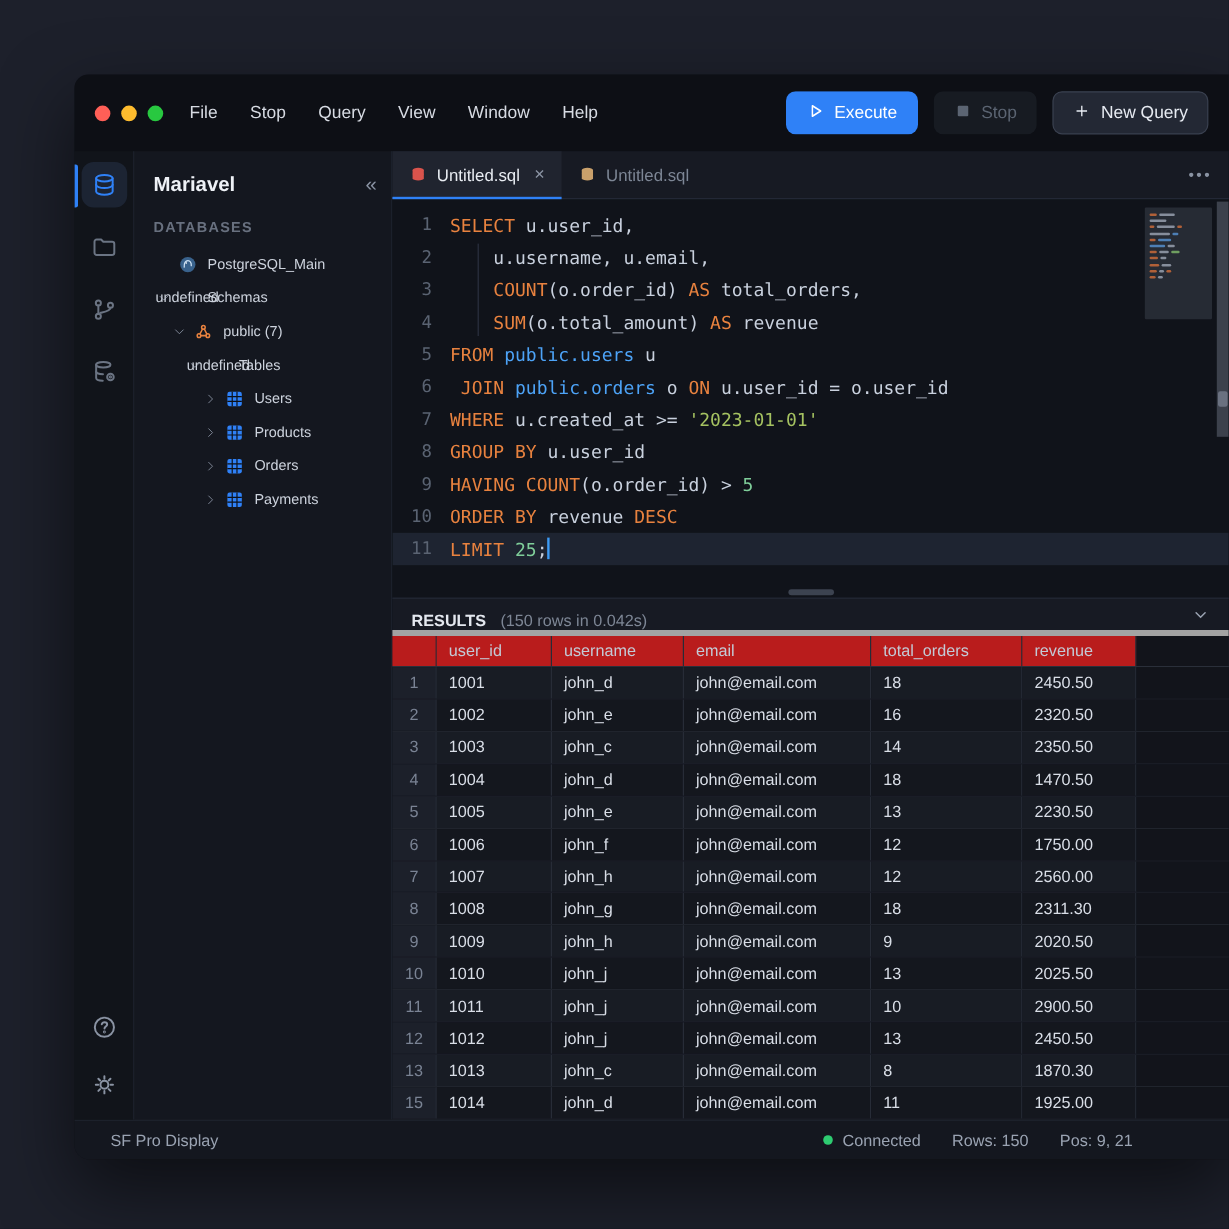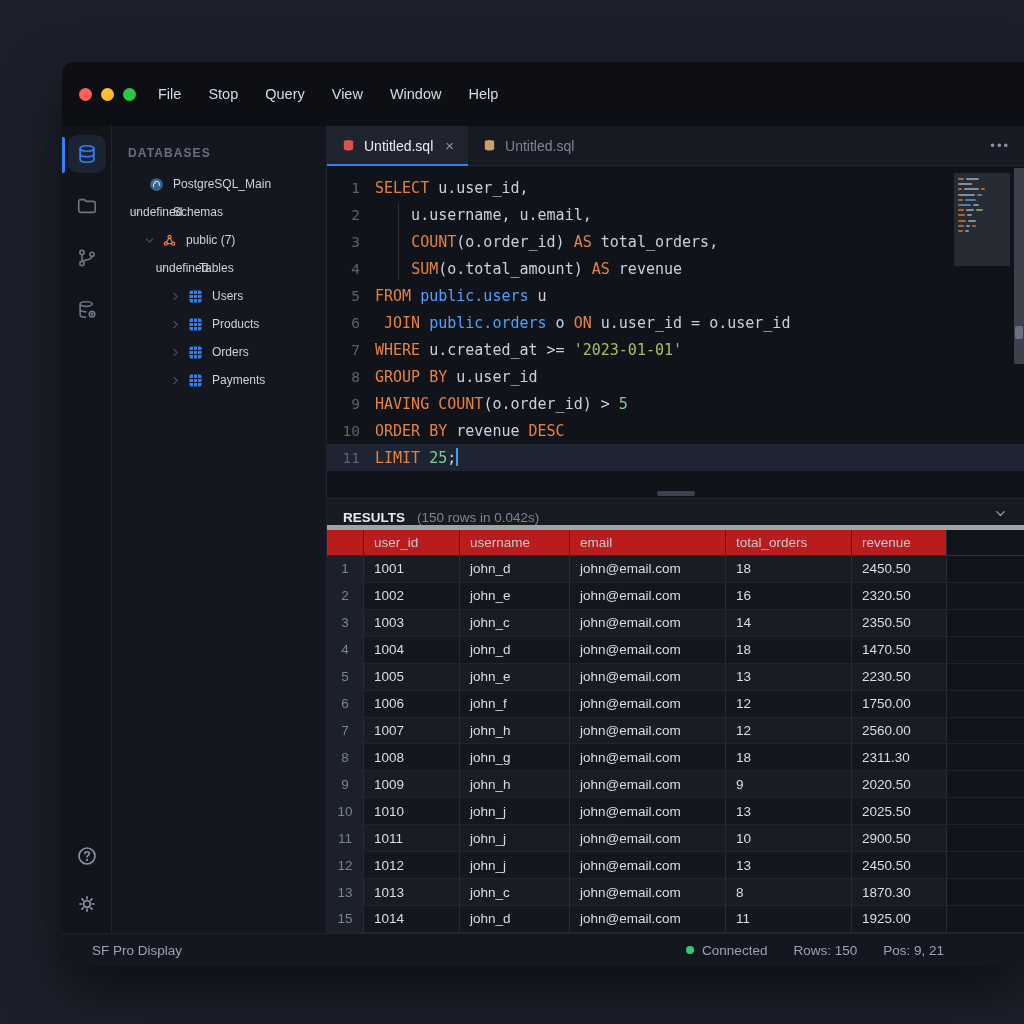--- a/index.html
+++ b/index.html
@@ -131,20 +131,40 @@
       <span class="light green"></span>
     </div>
     <div class="menus" id="menus">
         <span class="menu-item">File</span>
         <span class="menu-item">Stop</span>
         <span class="menu-item">Query</span>
         <span class="menu-item">View</span>
         <span class="menu-item">Window</span>
         <span class="menu-item">Help</span>
       </div>
+    <div class="tb-actions">
+      <div class="btn btn-execute">
+        <span><svg viewBox="0 0 24 24" fill="none" stroke="#fff" stroke-width="2" stroke-linejoin="round" width="15" height="15">
+              <path d="M8 5l11 7-11 7z"></path>
+            </svg></span>
+        <span>Execute</span>
+      </div>
+      <div class="btn btn-stop">
+        <span><svg viewBox="0 0 24 24" width="13" height="13">
+              <rect x="5" y="5" width="14" height="14" rx="1.5" fill="#5b6472"></rect>
+            </svg></span>
+        <span>Stop</span>
+      </div>
+      <div class="btn btn-new">
+        <span><svg viewBox="0 0 24 24" fill="none" stroke="#e7ebf2" stroke-width="1.8" width="15" height="15">
+              <path d="M12 5v14M5 12h14"></path>
+            </svg></span>
+        <span>New Query</span>
+      </div>
+    </div>
   </div>
 
   <div class="main">
 
     <div class="rail">
       <span class="rail-accent"></span>
       <div id="rail-top">
           <div class="rail-btn active">
             <span style="display:flex">
               <svg viewBox="0 0 24 24" fill="none" stroke="currentColor" stroke-width="1.8" stroke-linecap="round" stroke-linejoin="round">
@@ -199,20 +219,24 @@
               <svg viewBox="0 0 24 24" fill="none" stroke="currentColor" stroke-width="1.8" stroke-linecap="round" stroke-linejoin="round">
                 <circle cx="12" cy="12" r="3.6"></circle>
                 <path d="M12 4.2v2.2M12 17.6v2.2M4.2 12h2.2M17.6 12h2.2M6.5 6.5l1.6 1.6M15.9 15.9l1.6 1.6M17.5 6.5l-1.6 1.6M8.1 15.9l-1.6 1.6"></path>
               </svg>
             </span>
           </div>
         </div>
     </div>
 
     <div class="sidebar">
+      <div class="sb-head">
+        <span class="sb-title">Mariavel</span>
+        <span class="sb-collapse">«</span>
+      </div>
       <div class="sb-section">DATABASES</div>
       <div id="tree">
           <div class="tree-row" style="padding-left: 16px;">
             <span class="tree-chevron"></span>
             <span class="tree-icon">
               <svg viewBox="0 0 24 24">
                 <circle cx="12" cy="12" r="9" fill="#39628c"></circle>
                 <path d="M7.8 15c-.5-4.5 1.6-7.7 4.3-7.7 2.6 0 4.2 2.4 4 6" fill="none" stroke="#cfe3f5" stroke-width="1.5" stroke-linecap="round"></path>
                 <circle cx="10.3" cy="10" r="0.9" fill="#fff"></circle>
               </svg>

